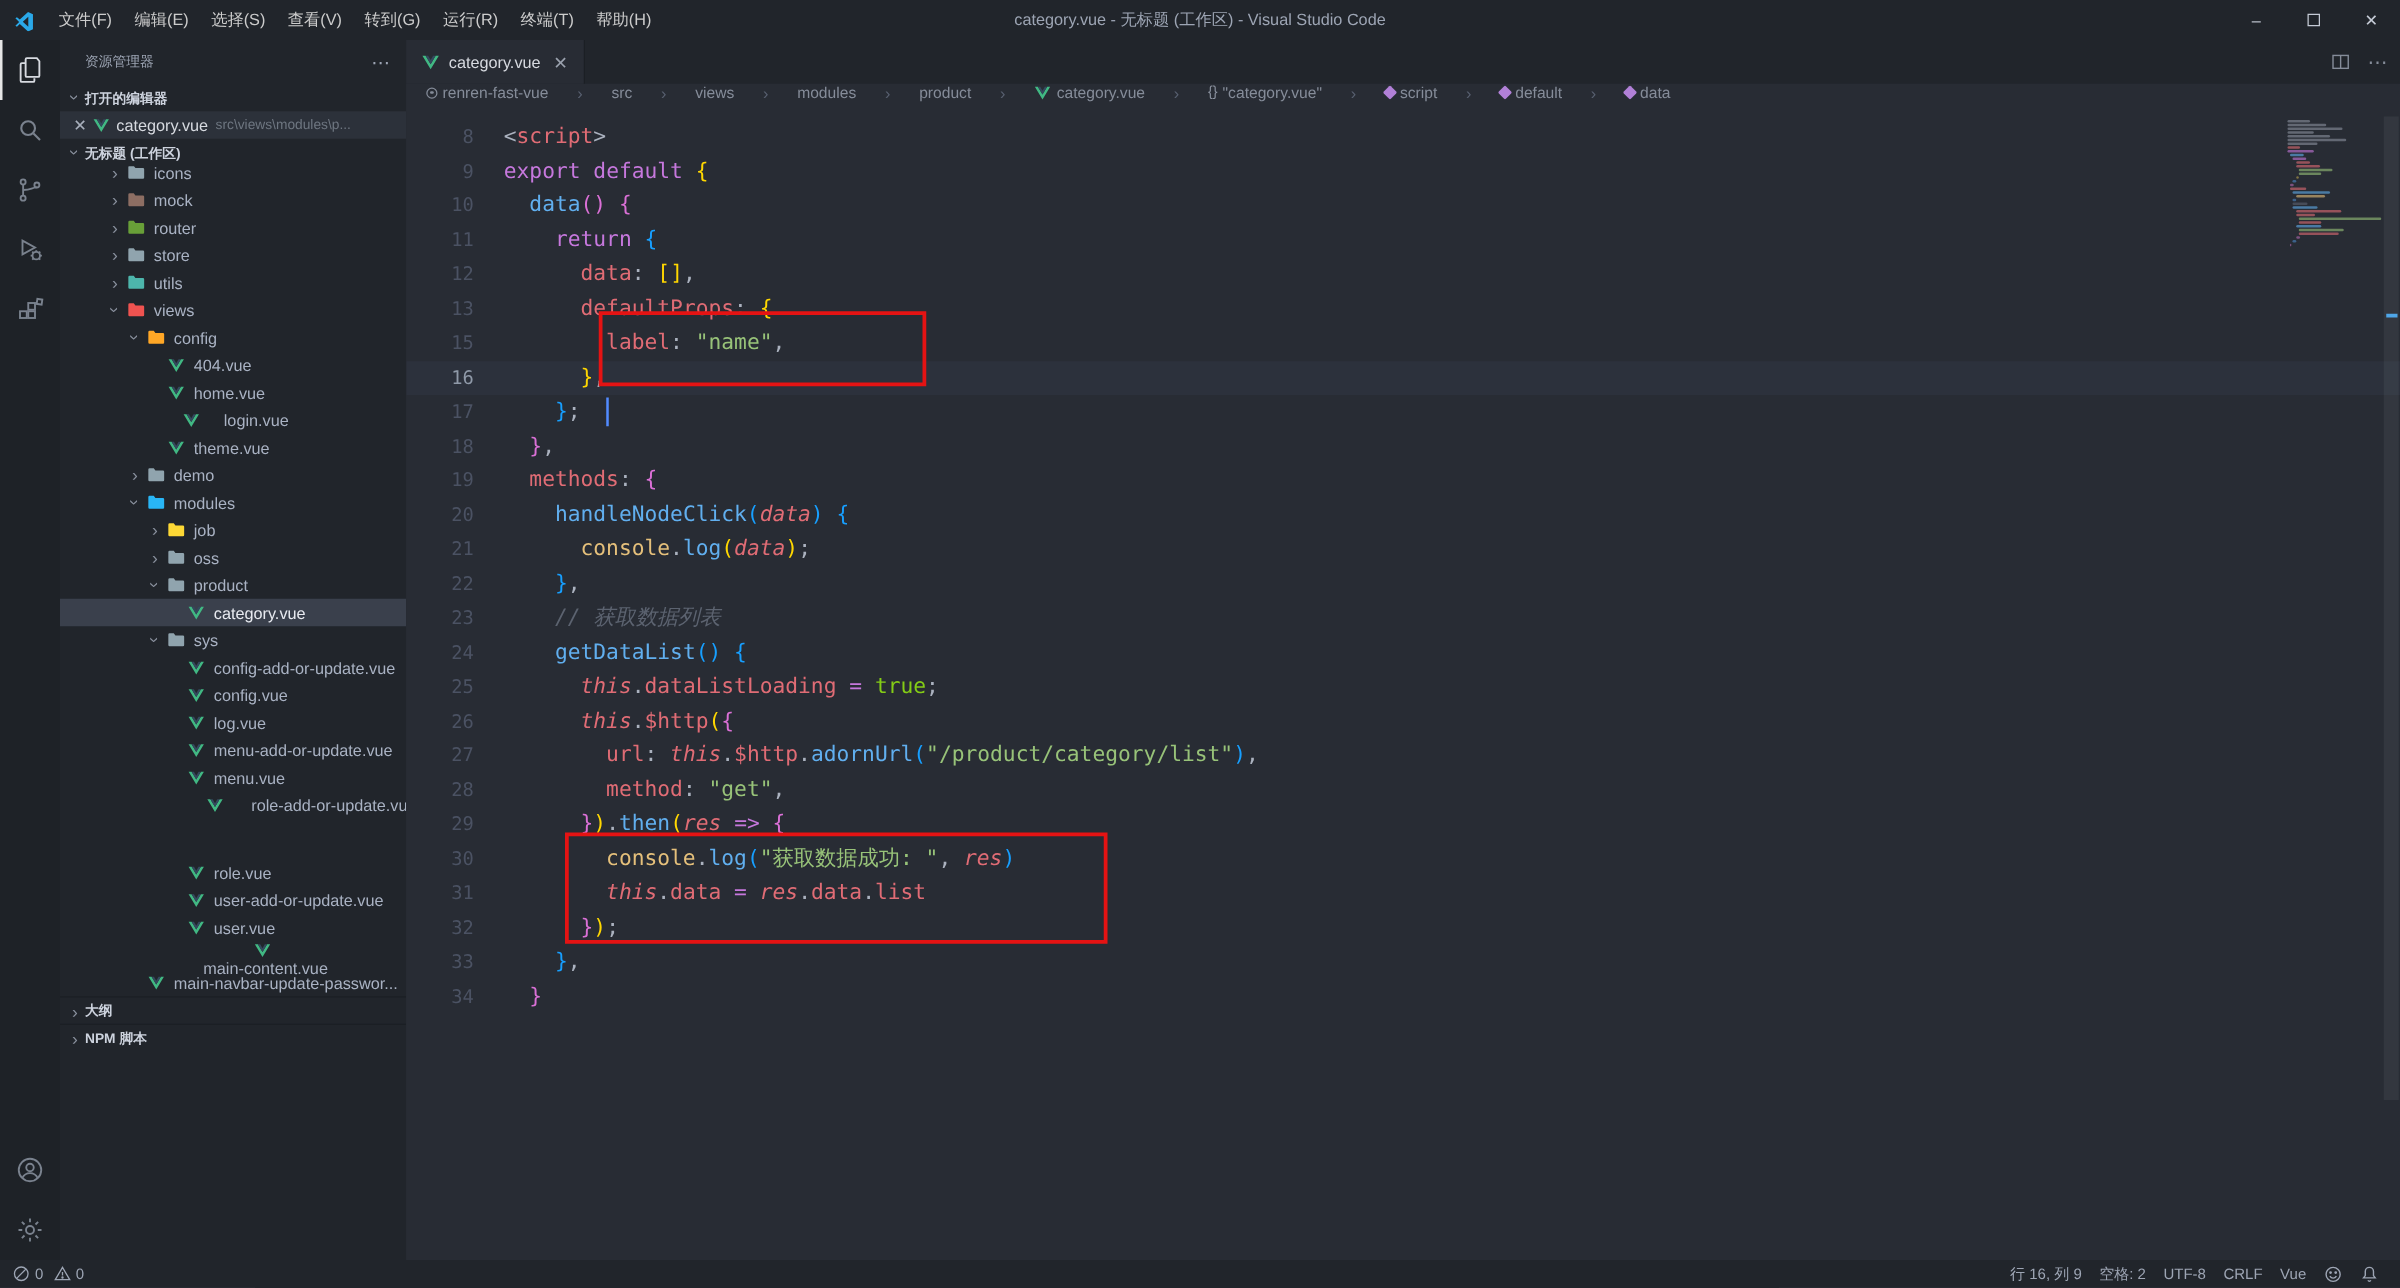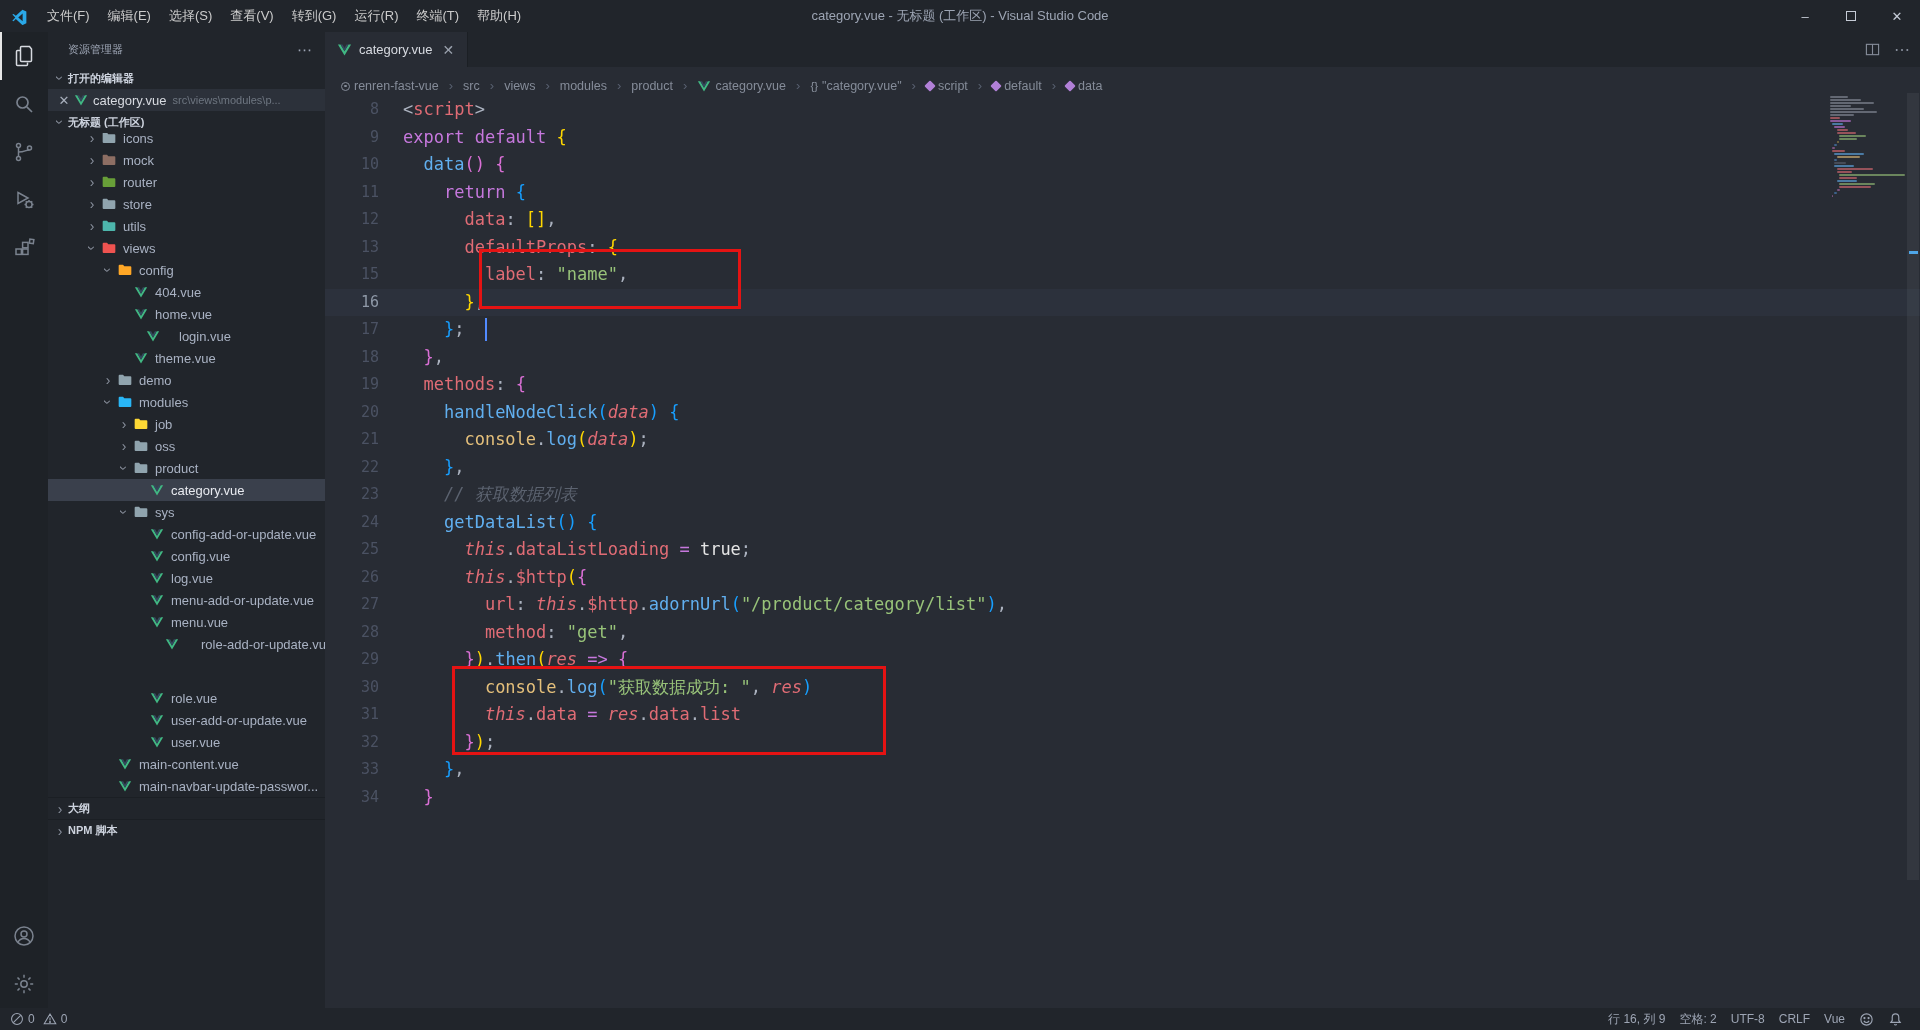--- a/index.html
+++ b/index.html
@@ -46,40 +46,40 @@
   .tree-row .icon-holder { width:18px; display:flex; justify-content:center; margin-right:5px; flex:none; }
   .file-spacer { display:inline-block; width:16px; flex:none; }
   .sb-footer-row { height:22px; flex:none; display:flex; align-items:center; color:#cdd3de; font-size:11px; font-weight:bold; padding-left:4px; border-top:1px solid #1b1f24; }
 
   
   .editor { flex:1; display:flex; flex-direction:column; min-width:0; background:#282c34; }
   .tabbar { height:35px; background:#21252b; display:flex; flex:none; position:relative; }
   .tab { height:35px; background:#282c34; display:flex; align-items:center; gap:7px; padding:0 10px 0 12px; color:#d7dae0; font-size:13px; border-right:1px solid #1b1f24; }
   .tab-close { color:#9aa1ad; font-size:14px; width:18px; text-align:center; }
   .tab-actions { position:absolute; right:10px; top:0; height:35px; display:flex; align-items:center; gap:14px; color:#858c99; }
-  .breadcrumb { height:26px; flex:none; display:flex; align-items:flex-end; padding-left:14px; color:#858c99; font-size:12.5px; gap:7px; white-space:nowrap; }
+  .breadcrumb { height:26px; flex:none; display:flex; align-items:flex-start; padding-left:14px; color:#858c99; font-size:12.5px; gap:20px; white-space:nowrap; }
   .bc-item { display:flex; align-items:center; gap:4px; padding:0 2px; }
   .bc-sep { color:#586070; font-size:13px; padding:0 1px; }
   .bc-root-ic { width:9px; height:9px; border:1.2px solid #858c99; border-radius:50%; display:inline-block; position:relative; }
   .bc-root-ic::after{ content:""; position:absolute; left:2px; top:2px; width:2.6px; height:2.6px; background:#858c99; border-radius:50%; }
   .bc-braces { color:#8a919e; font-size:11.5px; }
   .bc-sym { width:8px; height:8px; background:#b180d7; transform:rotate(45deg); display:inline-block; border-radius:1px; }
 
   
   .code-area { flex:1; position:relative; overflow:hidden; }
   .code-lines { padding-top:3px; }
   .line { display:flex; height:27.5px; line-height:27.5px; font-family:"DejaVu Sans Mono",monospace; font-size:17px; white-space:pre; }
   .line .ln { width:54px; flex:none; text-align:right; color:#4b5263; font-size:15px; }
   .line .ct { padding-left:24px; }
   .line.current { background:#2c313c; }
   .line.current .ln { color:#8f99a8; }
 
   .tk-d{color:#abb2bf} .tk-kw{color:#c678dd} .tk-fn{color:#61afef} .tk-pr{color:#e06c75}
   .tk-th{color:#e06c75;font-style:italic} .tk-pm{color:#e06c75;font-style:italic}
-  .tk-st{color:#98c379} .tk-ct{color:#e5e5e5} .tk-sp{color:#e5c07b} .tk-op{color:#c678dd}
+  .tk-st{color:#98c379} .tk-ct{color:#84cc16} .tk-sp{color:#e5c07b} .tk-op{color:#c678dd}
   .tk-cm{color:#5c6370;font-style:italic} .tk-tag{color:#e06c75}
   .tk-b1{color:#ffd700} .tk-b2{color:#da70d6} .tk-b3{color:#179fff}
 
   .cursor { position:absolute; left:160px; top:225px; width:2px; height:23px; background:#528bff; }
 
   .annot { position:absolute; border:3px solid #e51313; pointer-events:none; }
 
   .minimap { position:absolute; right:14px; top:3px; width:76px; }
   .mini { height:2px; margin-bottom:1px; opacity:.6; border-radius:1px; }
   .scrollbar { position:absolute; right:0; top:0; width:14px; height:100%; }
@@ -454,21 +454,21 @@
           <div class="tree-row" style="padding-left: 84px;">
             <span class="file-spacer"></span>
             <span class="icon-holder">
               <svg width="14" height="14" viewBox="0 0 24 24">
                 <path fill="#41b883" d="M1.5 4h4.1L12 14.9 18.4 4h4.1L12 21.5z"></path>
                 <path fill="#34495e" d="M5.6 4h3.2L12 9.5 15.2 4h3.2L12 14.9z"></path>
               </svg>
             </span>
             <span class="tree-label">user.vue</span>
           </div>
-          <div class="tree-row" style="padding-left: 52px;">
+          <div class="tree-row" style="padding-left: 52px; flex-direction: column;">
             <span class="file-spacer"></span>
             <span class="icon-holder">
               <svg width="14" height="14" viewBox="0 0 24 24">
                 <path fill="#41b883" d="M1.5 4h4.1L12 14.9 18.4 4h4.1L12 21.5z"></path>
                 <path fill="#34495e" d="M5.6 4h3.2L12 9.5 15.2 4h3.2L12 14.9z"></path>
               </svg>
             </span>
             <span class="tree-label">main-content.vue</span>
           </div>
           <div class="tree-row" style="padding-left: 52px;">

